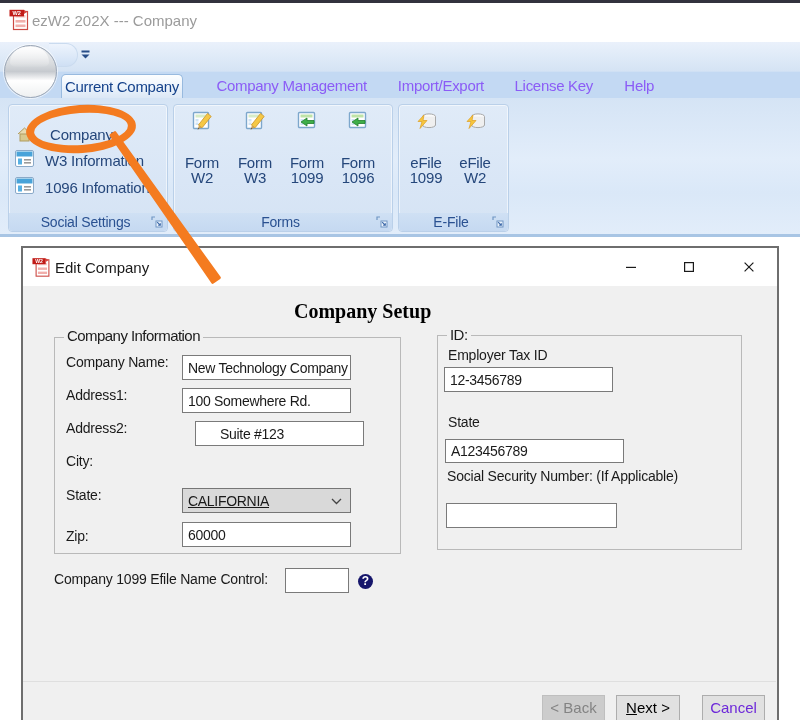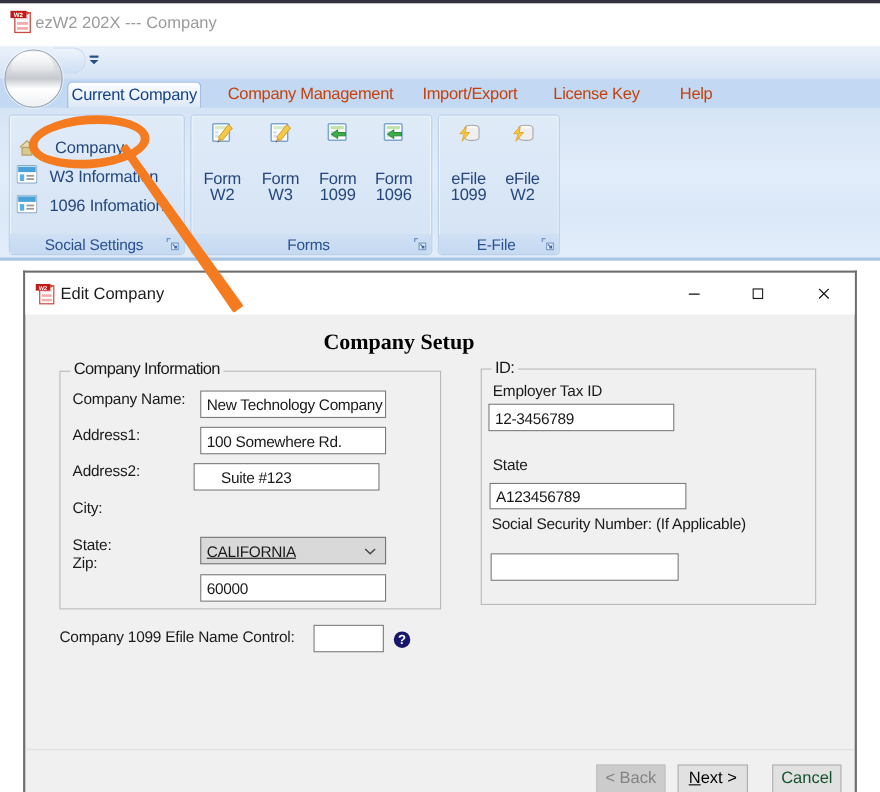--- a/index.html
+++ b/index.html
@@ -20,21 +20,21 @@
   
   #orb{left:4px;top:45px;width:51px;height:51px;border-radius:50%;
        background:linear-gradient(#f0f1f3,#d8dbde 35%,#c6cacf 50%,#ffffff 68%,#eef0f1 100%);
        border:1px solid #9aa5b4;
        box-shadow:0 0 0 1px rgba(255,255,255,.6);}
   #orbtop{left:10px;top:47px;width:39px;height:20px;border-radius:20px 20px 10px 10px/20px 20px 6px 6px;
        background:linear-gradient(rgba(255,255,255,.9),rgba(255,255,255,.05));}
   #qapill{left:49px;top:43px;width:28px;height:22px;border-radius:0 12px 12px 0;
        background:linear-gradient(#eef4fd,#d5e4f6 80%,#cfdff4);border:1px solid #cadbef;border-left:none;}
   
-  .tab{top:73px;height:25px;font-size:15px;color:#c2410c;line-height:25px;text-align:left;
+  .tab{top:73px;height:25px;font-size:15px;color:#8b5cf6;line-height:25px;text-align:right;
        letter-spacing:-0.3px;white-space:nowrap;}
   #tabsel{left:61px;top:74px;width:122px;height:24px;border:1px solid #98badf;border-bottom:none;
           border-radius:5px 5px 0 0;background:linear-gradient(#fdfeff,#f0f6fd 40%,#dce8f6);
           color:#15428b;font-size:15px;line-height:24px;text-align:center;letter-spacing:-0.3px;
           box-sizing:border-box;}
   
   .grp{top:104px;height:128px;border:1px solid #bad0e9;border-radius:4px;
        background:linear-gradient(#e0ebf8,#d9e6f6 60%,#d5e3f4);
        box-shadow:inset 0 0 0 1px rgba(255,255,255,.55);box-sizing:border-box;}
   .grplabel{position:absolute;left:0;bottom:0;width:100%;height:18px;border-radius:0 0 4px 4px;
@@ -233,46 +233,46 @@
 
     <div id="setuptitle" class="abs">Company Setup</div>
 
     <div class="gbox" style="left:31px;top:89px;width:345px;height:215px;"></div>
     <div class="gcap" style="left:41px;top:79px;">Company Information</div>
     <div class="lbl" style="left:43px;top:106px;">Company Name:</div>
     <div class="inp" style="left:159px;top:107px;width:169px;height:25px;">New Technology Company</div>
     <div class="lbl" style="left:43px;top:139px;">Address1:</div>
     <div class="inp" style="left:159px;top:140px;width:169px;height:25px;">100 Somewhere Rd.</div>
     <div class="lbl" style="left:43px;top:172px;">Address2:</div>
-    <div class="inp" style="left:153px;top:173px;width:169px;height:25px;padding-left:24px;">Suite #123</div>
+    <div class="inp" style="left:172px;top:173px;width:169px;height:25px;padding-left:24px;">Suite #123</div>
     <div class="lbl" style="left:43px;top:205px;">City:</div>
     <div class="lbl" style="left:43px;top:239px;">State:</div>
     <div class="inp" style="left:159px;top:240px;width:169px;height:25px;background:#d9d9d9;border-color:#767676;text-decoration:underline;">CALIFORNIA
       <svg style="position:absolute;right:8px;top:9px" width="11" height="7" viewBox="0 0 11 7">
         <path d="M1 1 L5.5 5.5 L10 1" stroke="#444" fill="none" stroke-width="1.3"></path>
       </svg>
     </div>
-    <div class="lbl" style="left:43px;top:255px;">Zip:</div>
+    <div class="lbl" style="left:43px;top:280px;">Zip:</div>
     <div class="inp" style="left:159px;top:274px;width:169px;height:25px;">60000</div>
 
     <div class="gbox" style="left:414px;top:87px;width:303px;height:213px;"></div>
     <div class="gcap" style="left:424px;top:78px;">ID:</div>
     <div class="lbl" style="left:425px;top:99px;">Employer Tax ID</div>
     <div class="inp" style="left:421px;top:119px;width:169px;height:25px;">12-3456789</div>
     <div class="lbl" style="left:425px;top:166px;">State</div>
     <div class="inp" style="left:422px;top:191px;width:179px;height:24px;">A123456789</div>
     <div class="lbl" style="left:424px;top:220px;">Social Security Number: (If Applicable)</div>
     <div class="inp" style="left:423px;top:255px;width:171px;height:25px;"></div>
 
     <div class="lbl" style="left:31px;top:323px;">Company 1099 Efile Name Control:</div>
     <div class="inp" style="left:262px;top:320px;width:64px;height:25px;"></div>
     <div class="abs" style="left:335px;top:326px;width:15px;height:15px;border-radius:50%;background:#16166b;color:#fff;font-size:12px;font-weight:bold;text-align:center;line-height:15px;">?</div>
 
     <div class="abs" style="left:0px;top:433px;width:753px;height:1px;background:#dfdfdf;"></div>
     <div class="wbtn" style="left:519px;top:447px;width:63px;background:#cccccc;border:1px solid #bfbfbf;color:#838383;">&lt; Back</div>
     <div class="wbtn" style="left:593px;top:447px;width:64px;background:#e1e1e1;border:1px solid #adadad;color:#000;"><span style="text-decoration:underline">N</span>ext &gt;</div>
-    <div class="wbtn" style="left:679px;top:447px;width:63px;background:#e1e1e1;border:1px solid #adadad;color:#14532d;">Cancel</div>
+    <div class="wbtn" style="left:679px;top:447px;width:63px;background:#e1e1e1;border:1px solid #adadad;color:#6d28d9;">Cancel</div>
   </div>
 
   <div id="oellipse" class="abs"></div>
   <svg class="abs" style="left:95px;top:120px;pointer-events:none" width="140" height="175" viewBox="0 0 140 175">
     <path d="M16.1 15.3 L19.9 12.7 L124.3 157.7 L117.7 162.3 Z" fill="#f47b20" stroke="#f47b20" stroke-width="3" stroke-linejoin="round" stroke-linecap="round"></path>
   </svg>
 
 </body></html>

